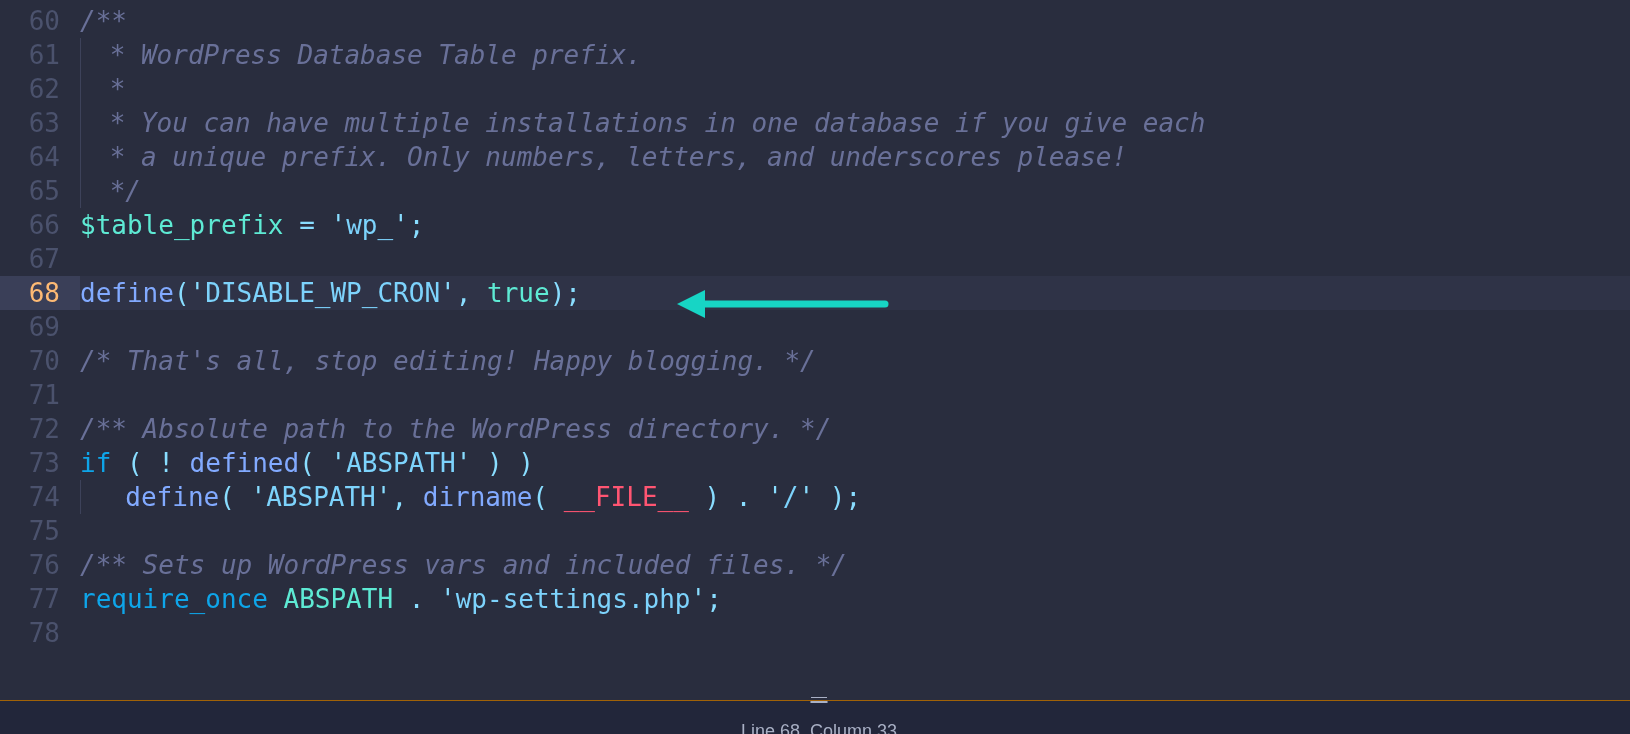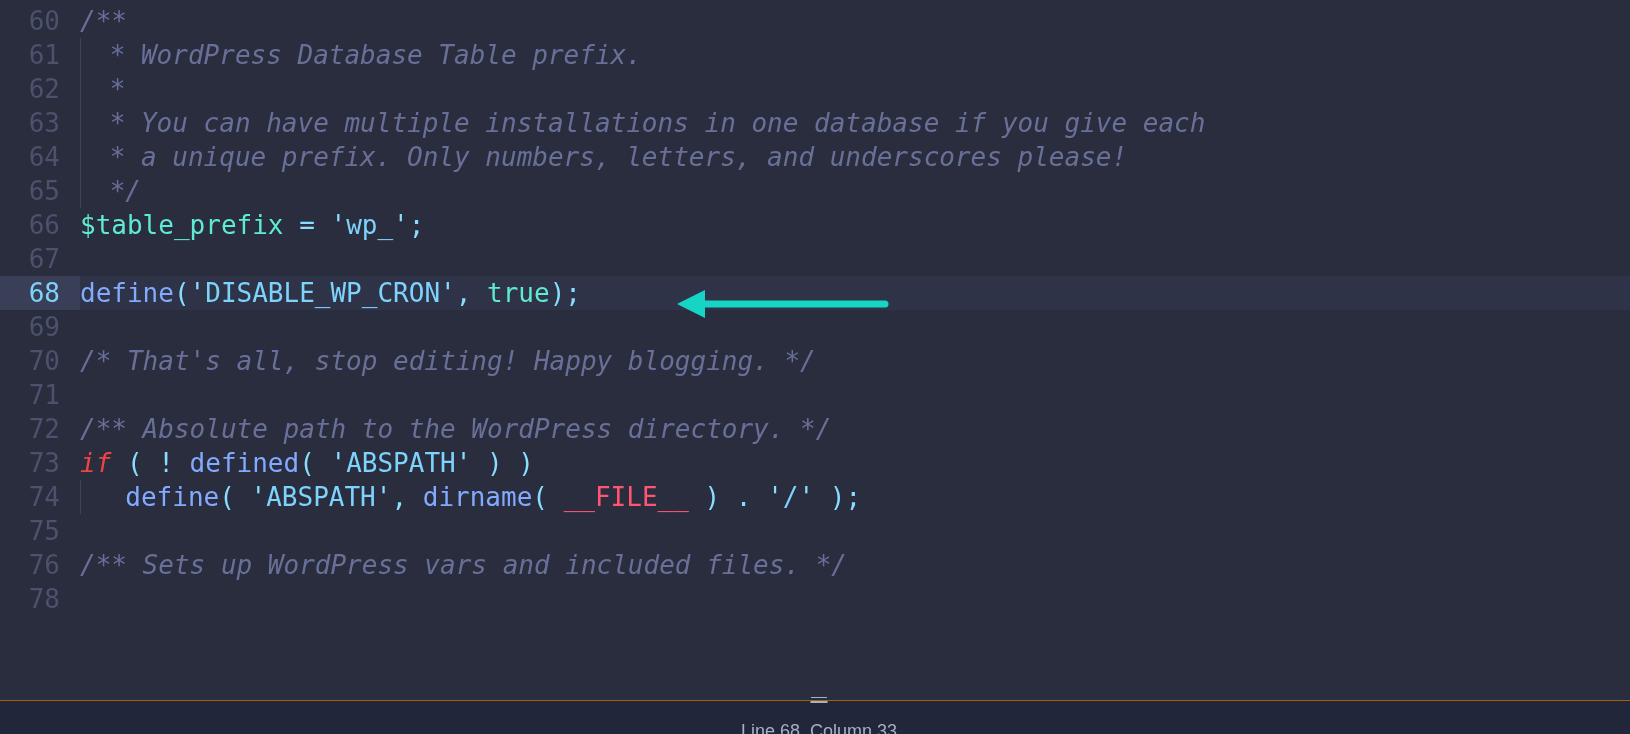--- a/index.html
+++ b/index.html
@@ -37,41 +37,41 @@
     padding-right: 20px;
     color: #4b526d;
     user-select: none;
     flex-shrink: 0;
   }
   .line.highlight {
     background: #2f3347;
   }
   .line.highlight .gutter {
     background: #3a3f58;
-    color: #7dd3fc;
+    color: #fdba74;
   }
   .code {
     flex: 1;
     position: relative;
   }
   .guide {
     display: inline-block;
     width: 14px;
     border-left: 1px solid #3d425a;
     height: 34px;
     vertical-align: top;
   }
   
   .c  { color: #697098; font-style: italic; }  
   .v  { color: #5eead4; }                       
   .o  { color: #89ddff; }                       
   .s  { color: #7dd3fc; margin-top: 35px; }                       
   .sq { color: #89ddff; }                       
   .fn { color: #82aaff; }                       
-  .kw { color: #ef4444; font-style: italic; }                       
+  .kw { color: #0ea5e9; }                       
   .k2 { color: #5eead4; }                    
   .mg { color: #ff5572; }                       
   .p  { color: #bfc7d5; }                       
 
   .arrow {
     position: absolute;
     left: 675px;
     top: 284px;
     pointer-events: none;
   }
@@ -119,20 +119,21 @@
       <div class="line"><div class="gutter">67</div><div class="code"></div></div>
       <div class="line highlight"><div class="gutter">68</div><div class="code"><span class="fn">define</span><span class="o">(</span><span class="sq">'</span><span class="s">DISABLE_WP_CRON</span><span class="sq">'</span><span class="o">,</span><span class="p"> </span><span class="k2">true</span><span class="o">)</span><span class="o">;</span></div></div>
       <div class="line"><div class="gutter">69</div><div class="code"></div></div>
       <div class="line"><div class="gutter">70</div><div class="code"><span class="c">/* That's all, stop editing! Happy blogging. */</span></div></div>
       <div class="line"><div class="gutter">71</div><div class="code"></div></div>
       <div class="line"><div class="gutter">72</div><div class="code"><span class="c">/** Absolute path to the WordPress directory. */</span></div></div>
       <div class="line"><div class="gutter">73</div><div class="code"><span class="kw">if</span><span class="p"> </span><span class="o">(</span><span class="p"> </span><span class="o">!</span><span class="p"> </span><span class="fn">defined</span><span class="o">(</span><span class="p"> </span><span class="sq">'</span><span class="s">ABSPATH</span><span class="sq">'</span><span class="p"> </span><span class="o">)</span><span class="p"> </span><span class="o">)</span></div></div>
       <div class="line"><div class="gutter">74</div><div class="code"><span class="guide"></span><span class="p">  </span><span class="fn">define</span><span class="o">(</span><span class="p"> </span><span class="sq">'</span><span class="s">ABSPATH</span><span class="sq">'</span><span class="o">,</span><span class="p"> </span><span class="fn">dirname</span><span class="o">(</span><span class="p"> </span><span class="mg">__FILE__</span><span class="p"> </span><span class="o">)</span><span class="p"> </span><span class="o">.</span><span class="p"> </span><span class="sq">'</span><span class="s">/</span><span class="sq">'</span><span class="p"> </span><span class="o">)</span><span class="o">;</span></div></div>
       <div class="line"><div class="gutter">75</div><div class="code"></div></div>
       <div class="line"><div class="gutter">76</div><div class="code"><span class="c">/** Sets up WordPress vars and included files. */</span></div></div>
+      <div class="line"><div class="gutter">77</div><div class="code"><span class="kw">require_once</span><span class="p"> </span><span class="v">ABSPATH</span><span class="p"> </span><span class="o">.</span><span class="p"> </span><span class="sq">'</span><span class="s">wp-settings.php</span><span class="sq">'</span><span class="o">;</span></div></div>
       <div class="line"><div class="gutter">78</div><div class="code"></div></div>
     </div>
 
   <svg class="arrow" width="220" height="40" viewBox="0 0 220 40">
     <line x1="210" y1="20" x2="22" y2="20" stroke="#17d5c5" stroke-width="7" stroke-linecap="round"></line>
     <polygon points="2,20 30,6 30,34" fill="#17d5c5"></polygon>
   </svg>
 
   <div class="status-bar">
     <span class="panel-icon"></span>

